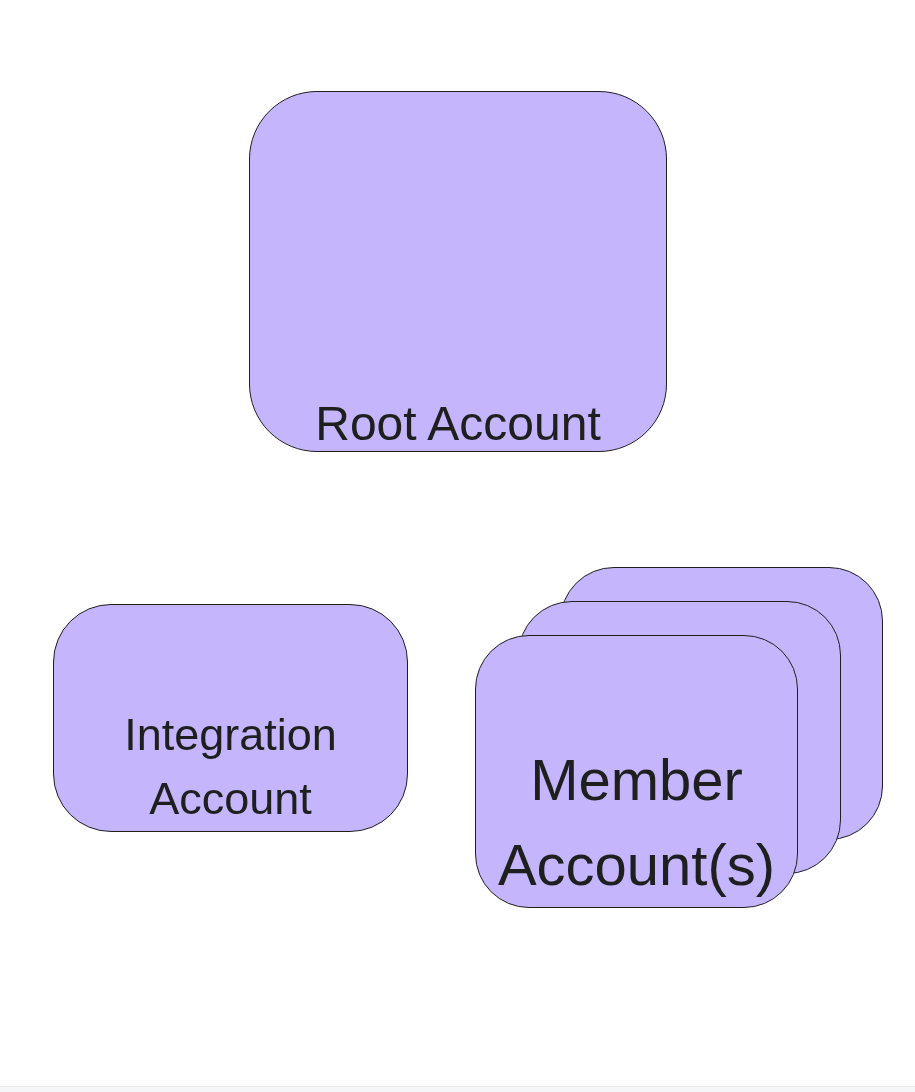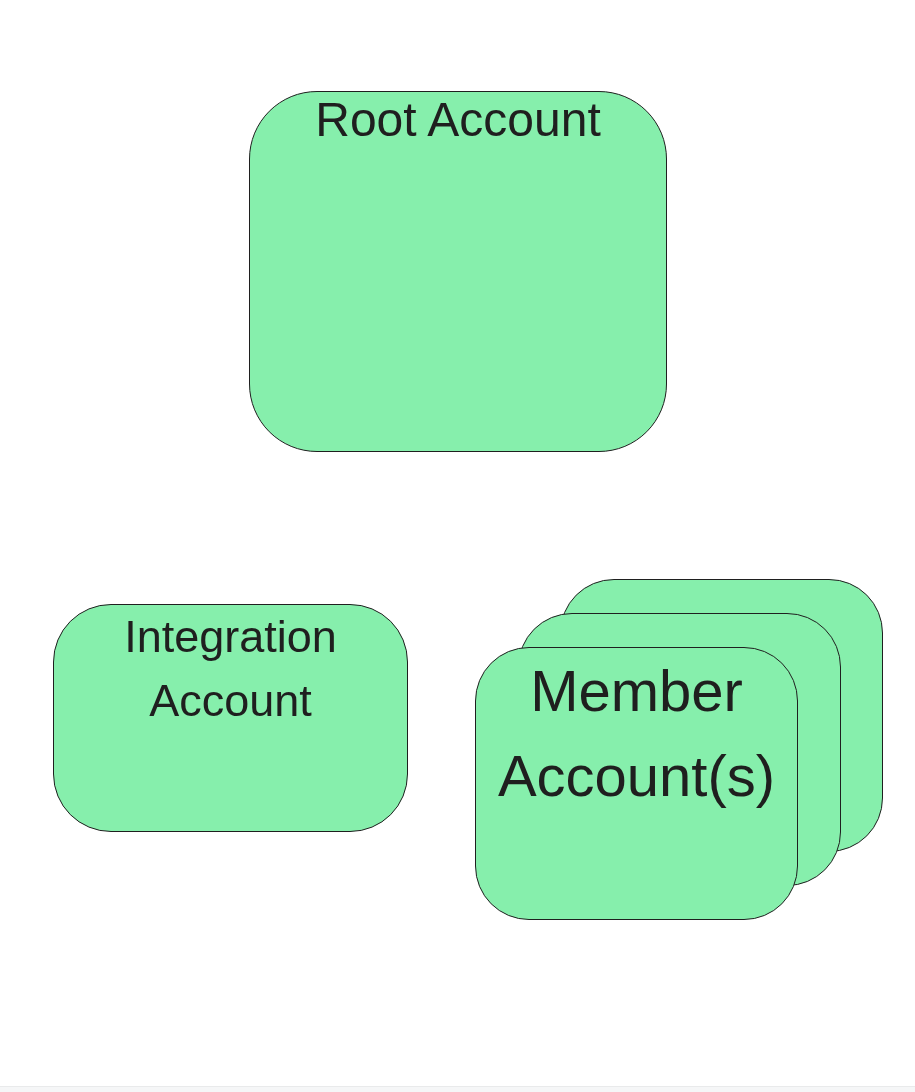--- a/index.html
+++ b/index.html
@@ -16,24 +16,24 @@
     font-family: "Liberation Sans", "DejaVu Sans", sans-serif;
     overflow: hidden;
   }
   .canvas {
     position: relative;
     width: 915px; height: 1092px;
     background: var(--canvas-bg);
   }
   .node {
     position: absolute;
-    background: #86efac;
+    background: #c4b5fd;
     border: 1.5px solid var(--stroke);
     display: flex;
-    align-items: flex-start;
+    align-items: flex-end;
     justify-content: center;
     text-align: center;
     color: var(--text);
   }
   .node .label {
     white-space: pre-line;
     display: block;
   }
   .node-root {
     left: 249px; top: 91px;
@@ -46,21 +46,20 @@
     width: 355px; height: 228px;
     border-radius: 58px;
     font-size: 45px;
     line-height: 1.42;
   }
   .node-member {
     width: 323px; height: 273px;
     border-radius: 54px;
     font-size: 58px;
     line-height: 1.47;
-    margin-top: 12px;
   }
   .member-back  { left: 560px; top: 567px; z-index: 1; }
   .member-mid   { left: 518px; top: 601px; z-index: 2; }
   .member-front { left: 475px; top: 635px; z-index: 3; }
   .footer-bar {
     position: absolute;
     left: 0; right: 0; bottom: 0;
     height: 6px;
     background: var(--footer-bg);
     border-top: 1px solid var(--footer-border);

